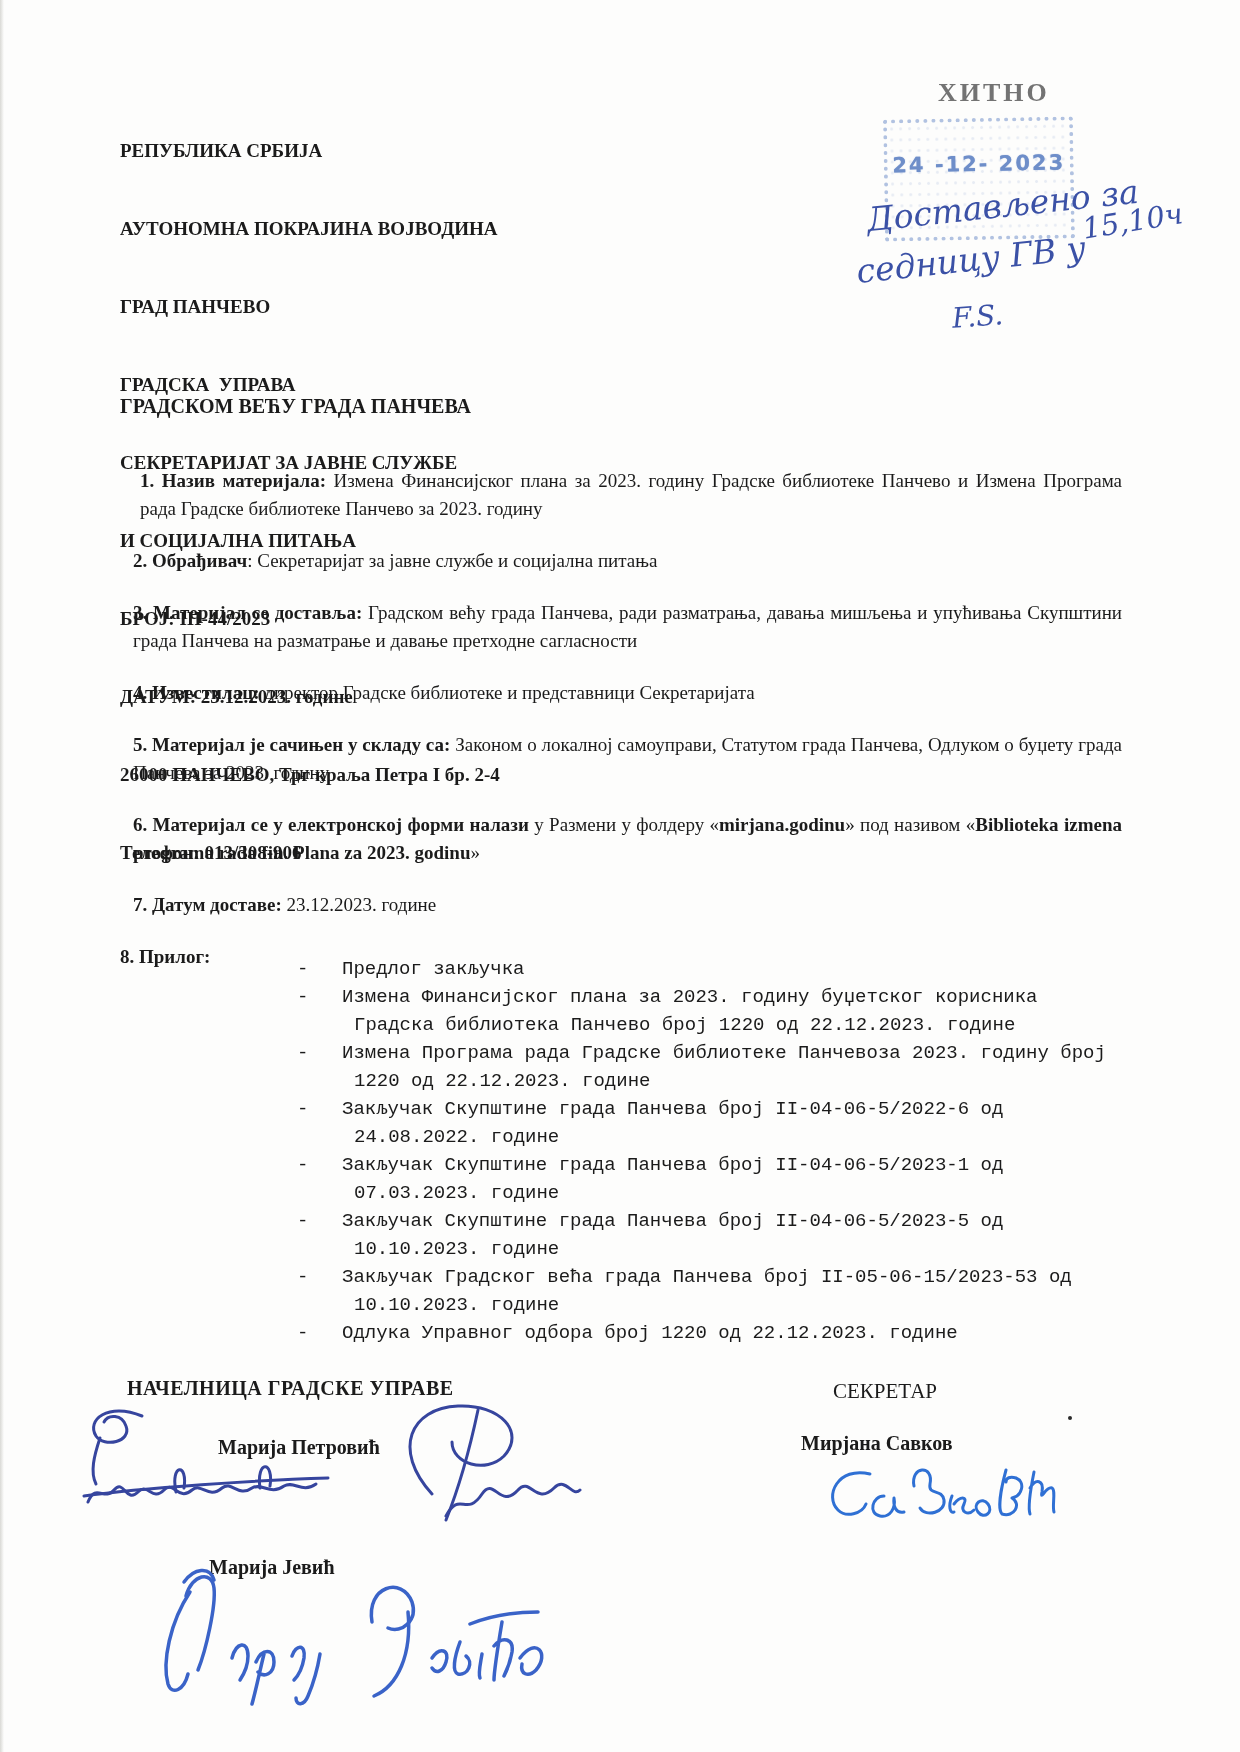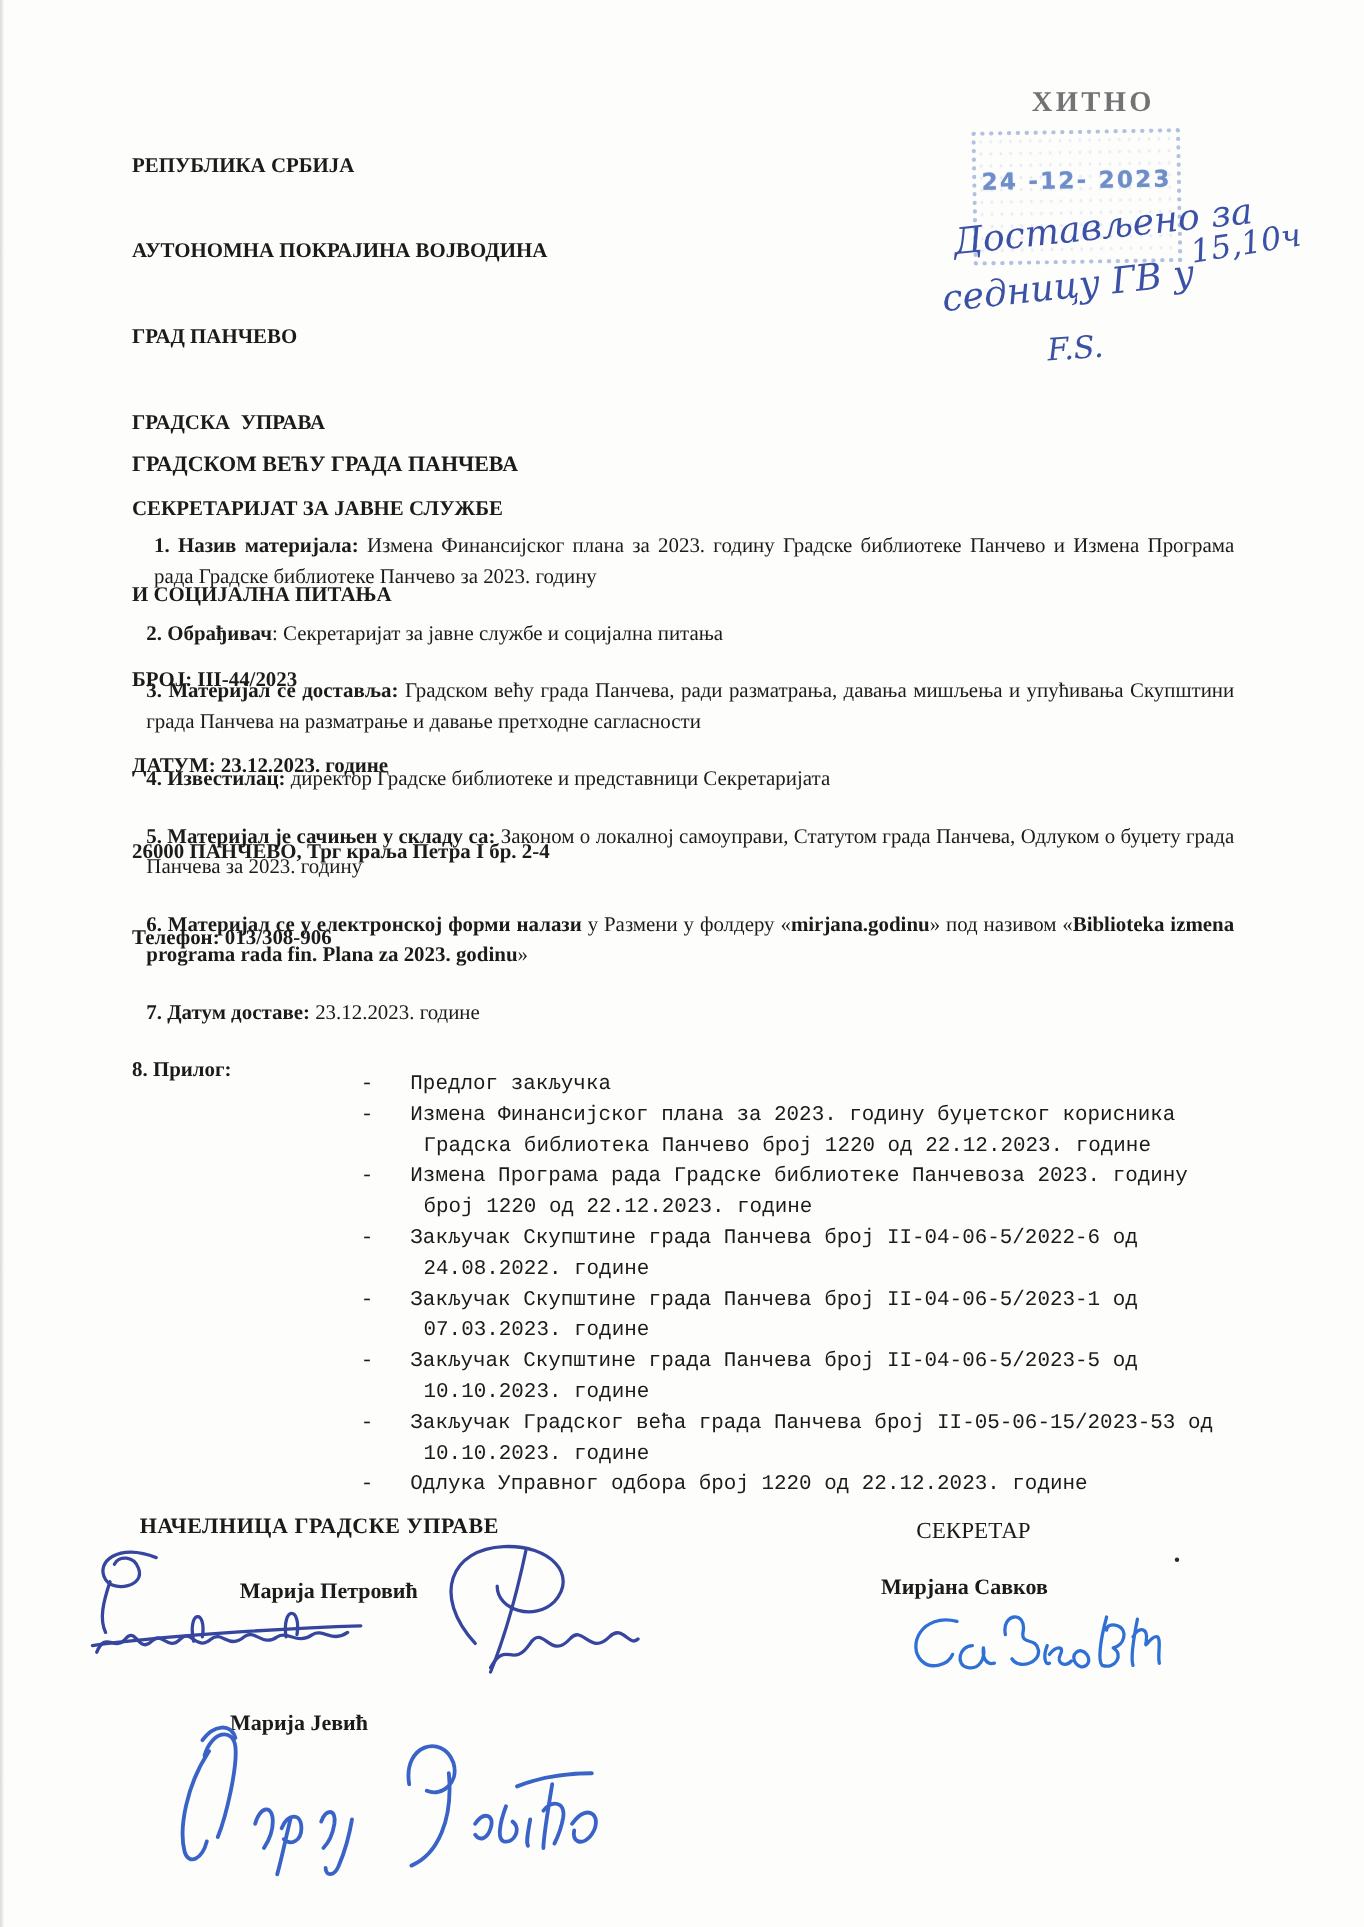--- a/index.html
+++ b/index.html
@@ -47,25 +47,25 @@
   }
   .hw1{left:866px;top:186px;font-size:33px;transform:rotate(-6deg);}
   .hw2{left:856px;top:240px;font-size:33px;transform:rotate(-6deg);}
   .hw-time{left:1082px;top:204px;font-size:29px;transform:rotate(-9deg);}
   .hw-init{left:952px;top:300px;font-size:28px;transform:rotate(-4deg);}
   
   .content{
     position:absolute;left:120px;top:392px;width:1002px;
     font-size:19px;line-height:28px;
   }
-  .addressee{font-weight:bold;font-size:20px;margin:16px 0 47px 0;}
+  .addressee{font-weight:bold;font-size:20px;margin:0 0 47px 0;}
   p.item{margin:0 0 24px 13px;text-align:justify;}
   p.item:last-child{margin-bottom:0;}
   p.i1{padding-left:7px;}
-  .attach-row{display:flex;margin-top:0;gap:31px;}
+  .attach-row{display:flex;margin-top:0;}
   .attach-label{width:165px;flex:0 0 165px;font-weight:bold;}
   ul.attach-list{list-style:none;margin:12px;padding:0;flex:1;font-family:Liberation Mono, monospace;}
   ul.attach-list li{position:relative;padding-left:57px;text-indent:-12px;}
   ul.attach-list li::before{content:"-";position:absolute;left:0;top:0;text-indent:0;}
   
   .abs{position:absolute;white-space:nowrap;}
   .sig-left-title{left:127px;top:1377px;font-size:20px;font-weight:bold;letter-spacing:.5px;}
   .sig-right-title{left:833px;top:1379px;font-size:21px;}
   .sig-left-name{left:193px;top:1436px;font-size:20px;font-weight:bold;margin-left:25px;}
   .sig-right-name{left:801px;top:1432px;font-size:20px;font-weight:bold;}

